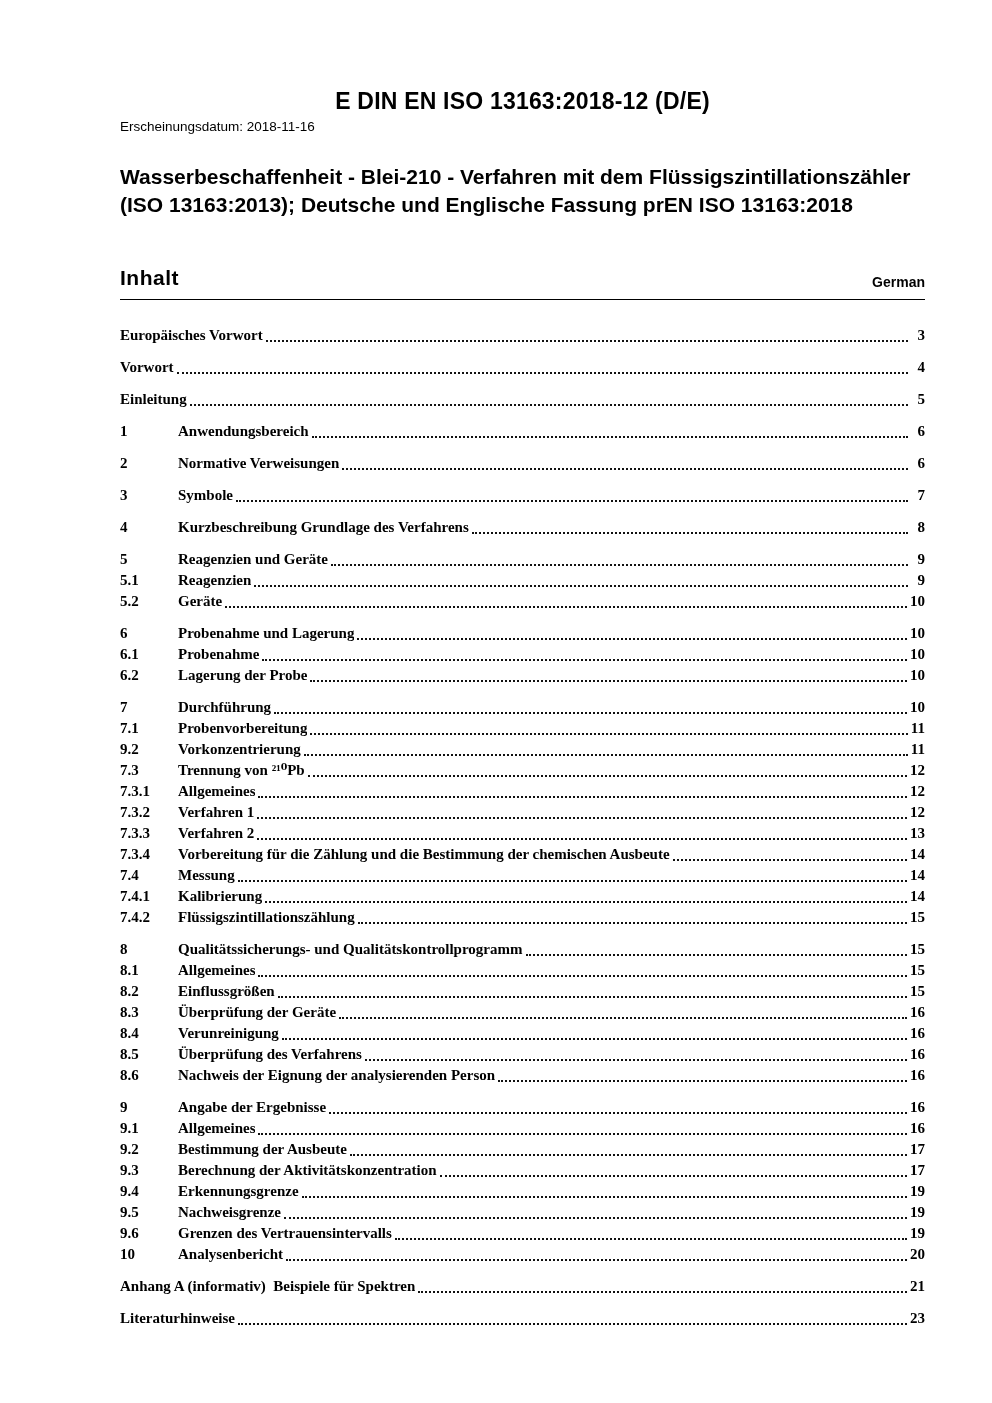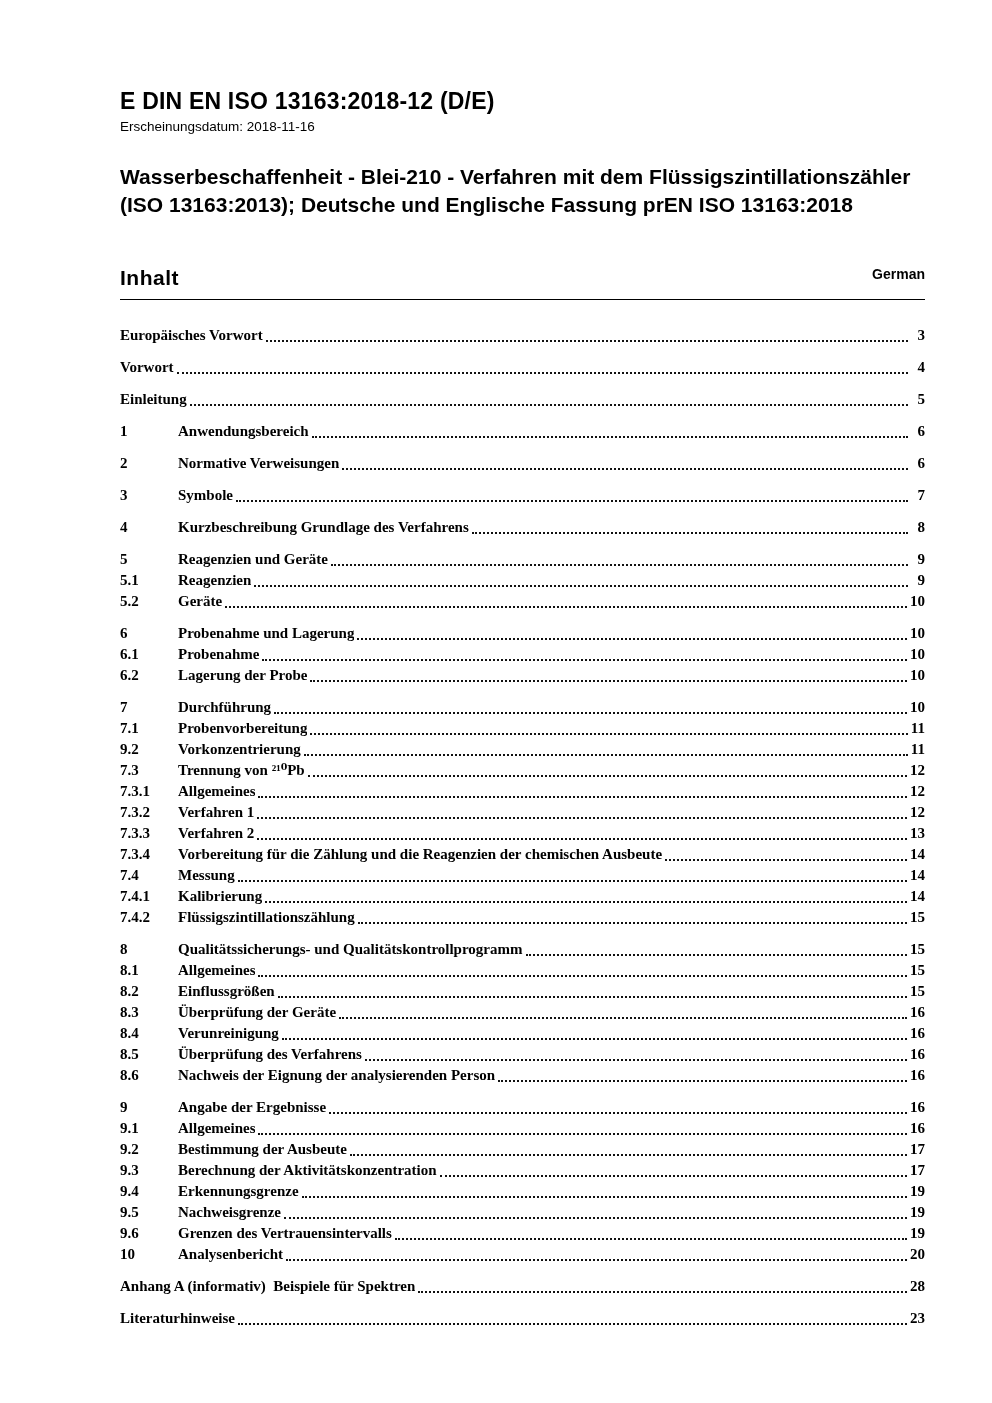--- a/index.html
+++ b/index.html
@@ -11,35 +11,37 @@
     color:#000000;
     padding:88px 67px 0 120px;
     overflow:hidden;
     font-family:"Liberation Sans", sans-serif;
   }
   .doc-id {
     font-family:"Liberation Sans", sans-serif;
     font-weight:bold;
     font-size:23px;
     letter-spacing:0.2px;
+    text-align:center;
   }
   .pub-date {
     font-size:13.5px;
     margin-top:4px;
   }
   .doc-title {
     font-weight:bold;
     font-size:21px;
     line-height:1.35;
     margin-top:29px;
   }
   .doc-title.en { margin-top:27px; }
   .inhalt-row {
     display:flex;
     justify-content:space-between;
+    align-items:flex-end;
     margin-top:46px;
   }
   .inhalt-heading {
     font-weight:bold;
     font-size:21px;
     letter-spacing:0.5px;
   }
   .seite-label {
     font-weight:bold;
     font-size:14px;
@@ -235,21 +237,21 @@
     <span class="toc-page">12</span>
   </div>
         <div class="toc-row">
     <span class="toc-num">7.3.3</span>
     <span class="toc-title">Verfahren 2</span>
     <span class="toc-leader"></span>
     <span class="toc-page">13</span>
   </div>
         <div class="toc-row">
     <span class="toc-num">7.3.4</span>
-    <span class="toc-title">Vorbereitung für die Zählung und die Reagenzien der chemischen Ausbeute</span>
+    <span class="toc-title">Vorbereitung für die Zählung und die Bestimmung der chemischen Ausbeute</span>
     <span class="toc-leader"></span>
     <span class="toc-page">14</span>
   </div>
         <div class="toc-row">
     <span class="toc-num">7.4</span>
     <span class="toc-title">Messung</span>
     <span class="toc-leader"></span>
     <span class="toc-page">14</span>
   </div>
         <div class="toc-row">
@@ -357,21 +359,21 @@
     <span class="toc-title">Analysenbericht</span>
     <span class="toc-leader"></span>
     <span class="toc-page">20</span>
   </div>
       </div>
       <div class="toc-group">
         <div class="toc-row no-num">
 
     <span class="toc-title">Anhang A (informativ)&nbsp; Beispiele für Spektren</span>
     <span class="toc-leader"></span>
-    <span class="toc-page">28</span>
+    <span class="toc-page">21</span>
   </div>
       </div>
       <div class="toc-group">
         <div class="toc-row no-num">
 
     <span class="toc-title">Literaturhinweise</span>
     <span class="toc-leader"></span>
     <span class="toc-page">23</span>
   </div>
       </div>

